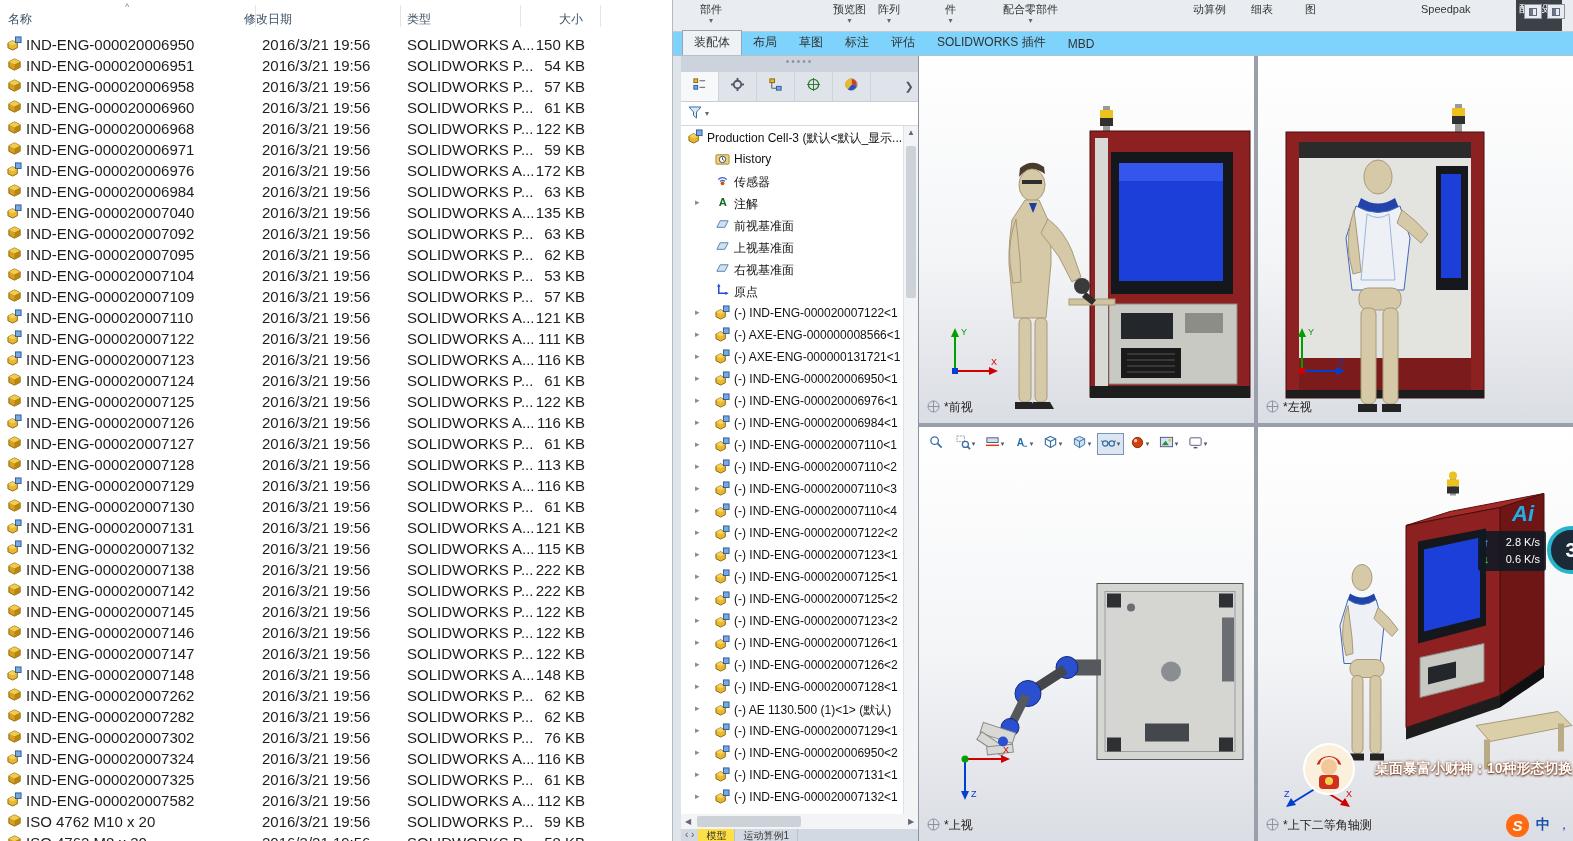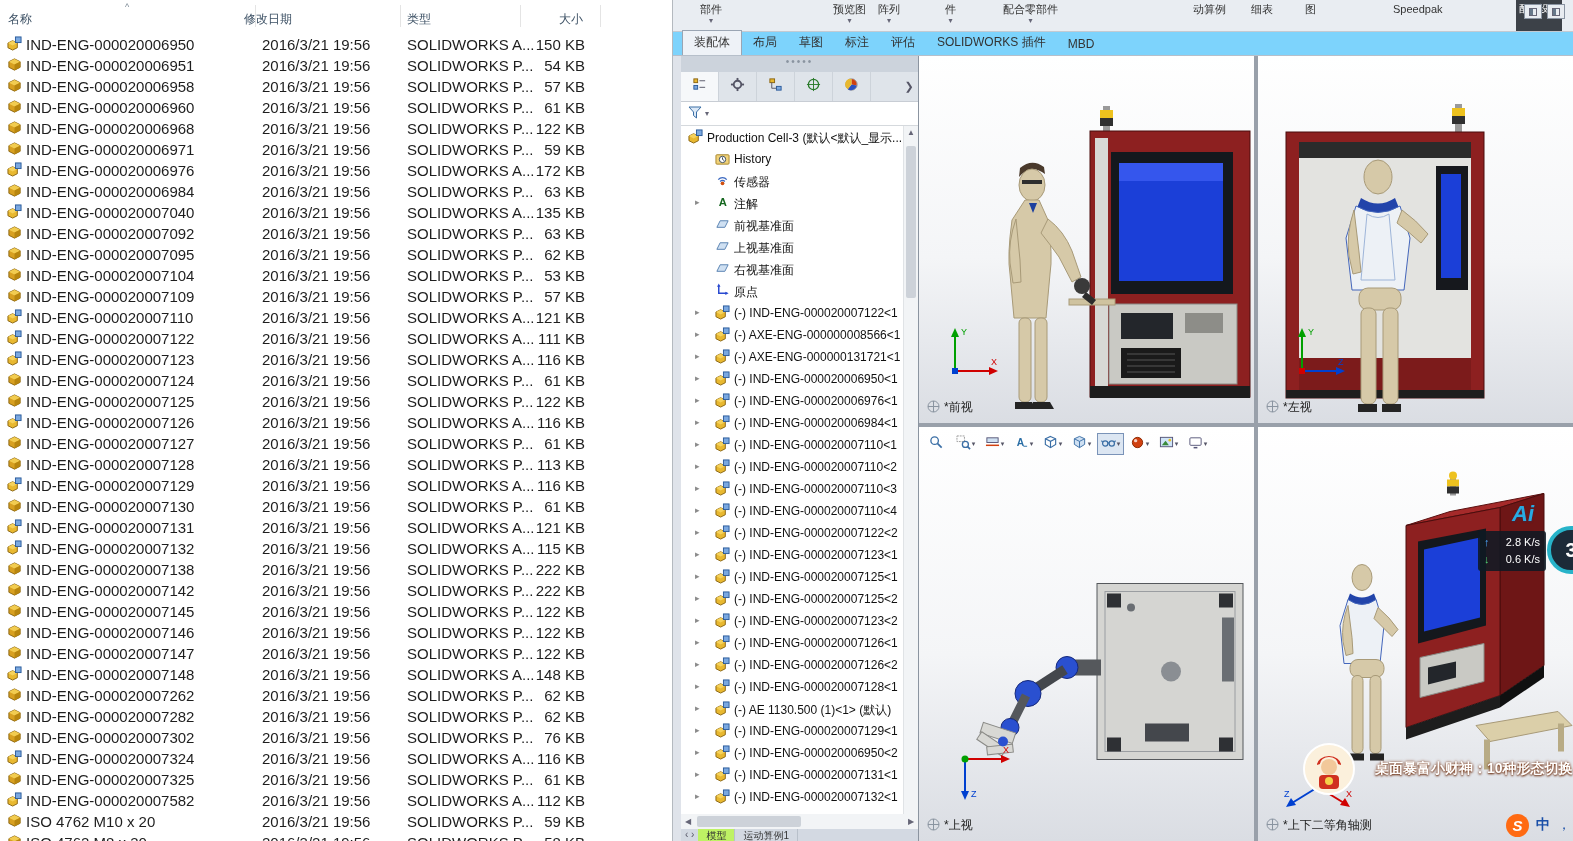--- a/index.html
+++ b/index.html
@@ -68,21 +68,21 @@
   .vs-thumb { position:absolute; left:2px; right:2px; top:20px; height:152px; background:#cdd2d9; border-radius:2px; }
   .hscroll { position:absolute; left:8px; top:814px; width:237px; height:15px; background:#f2f4f6; }
   .hs-left,.hs-right { position:absolute; top:0; width:14px; height:15px; font-size:8px; color:#667;
     text-align:center; line-height:15px; }
   .hs-left{left:0;} .hs-right{right:0;}
   .hs-thumb { position:absolute; left:16px; top:2px; width:104px; height:11px; background:#cdd2d9; border-radius:2px; }
   .mtabs { position:absolute; left:8px; top:829px; width:237px; height:12px; background:#d3d9e2;
     display:flex; overflow:hidden; font-size:10px; }
   .mnav { color:#556; padding:0 4px; }
   .mtab { padding:0 8px; color:#333; border-right:1px solid #b8c0ca; }
-  .mtab.active { background:#bef264; }
+  .mtab.active { background:#fde047; }
 
   
   .viewports { position:absolute; left:245px; top:56px; width:655px; height:785px; background:#99a0aa;
     display:grid; grid-template-columns:335px 316px; grid-template-rows:367px 414px; gap:4px;
     border-left:1px solid #8b94a0; }
   .vp { position:relative; overflow:hidden;
     background:linear-gradient(180deg,#ffffff 0%,#f4f5f7 55%,#dadde3 100%); }
   .scene { position:absolute; left:0; top:0; width:100%; height:100%; }
   .vp-label { position:absolute; left:8px; bottom:7px; display:flex; align-items:center; gap:4px;
     font-size:12px; color:#222; }
@@ -569,21 +569,21 @@
     <div class="ribbon" id="ribbon">
       <div class="rb-dark">配体设置</div>
     <div class="rb-item" style="left: 27px;"><span>部件</span><span class="caret">▾</span></div>
         <div class="rb-item" style="left: 160px;"><span>预览图</span><span class="caret">▾</span></div>
         <div class="rb-item" style="left: 205px;"><span>阵列</span><span class="caret">▾</span></div>
         <div class="rb-item" style="left: 272px;"><span>件</span><span class="caret">▾</span></div>
         <div class="rb-item" style="left: 330px;"><span>配合零部件</span><span class="caret">▾</span></div>
         <div class="rb-item" style="left: 520px;"><span>动算例</span></div>
         <div class="rb-item" style="left: 578px;"><span>细表</span></div>
         <div class="rb-item" style="left: 632px;"><span>图</span></div>
-        <div class="rb-item" style="left: 720px;"><span>Speedpak</span></div>
+        <div class="rb-item" style="left: 748px;"><span>Speedpak</span></div>
       </div>
 
     <div class="cmdtabs" id="cmdTabs">
         <div class="ctab active">装配体</div>
         <div class="ctab">布局</div>
         <div class="ctab">草图</div>
         <div class="ctab">标注</div>
         <div class="ctab">评估</div>
         <div class="ctab">SOLIDWORKS 插件</div>
         <div class="ctab">MBD</div>

